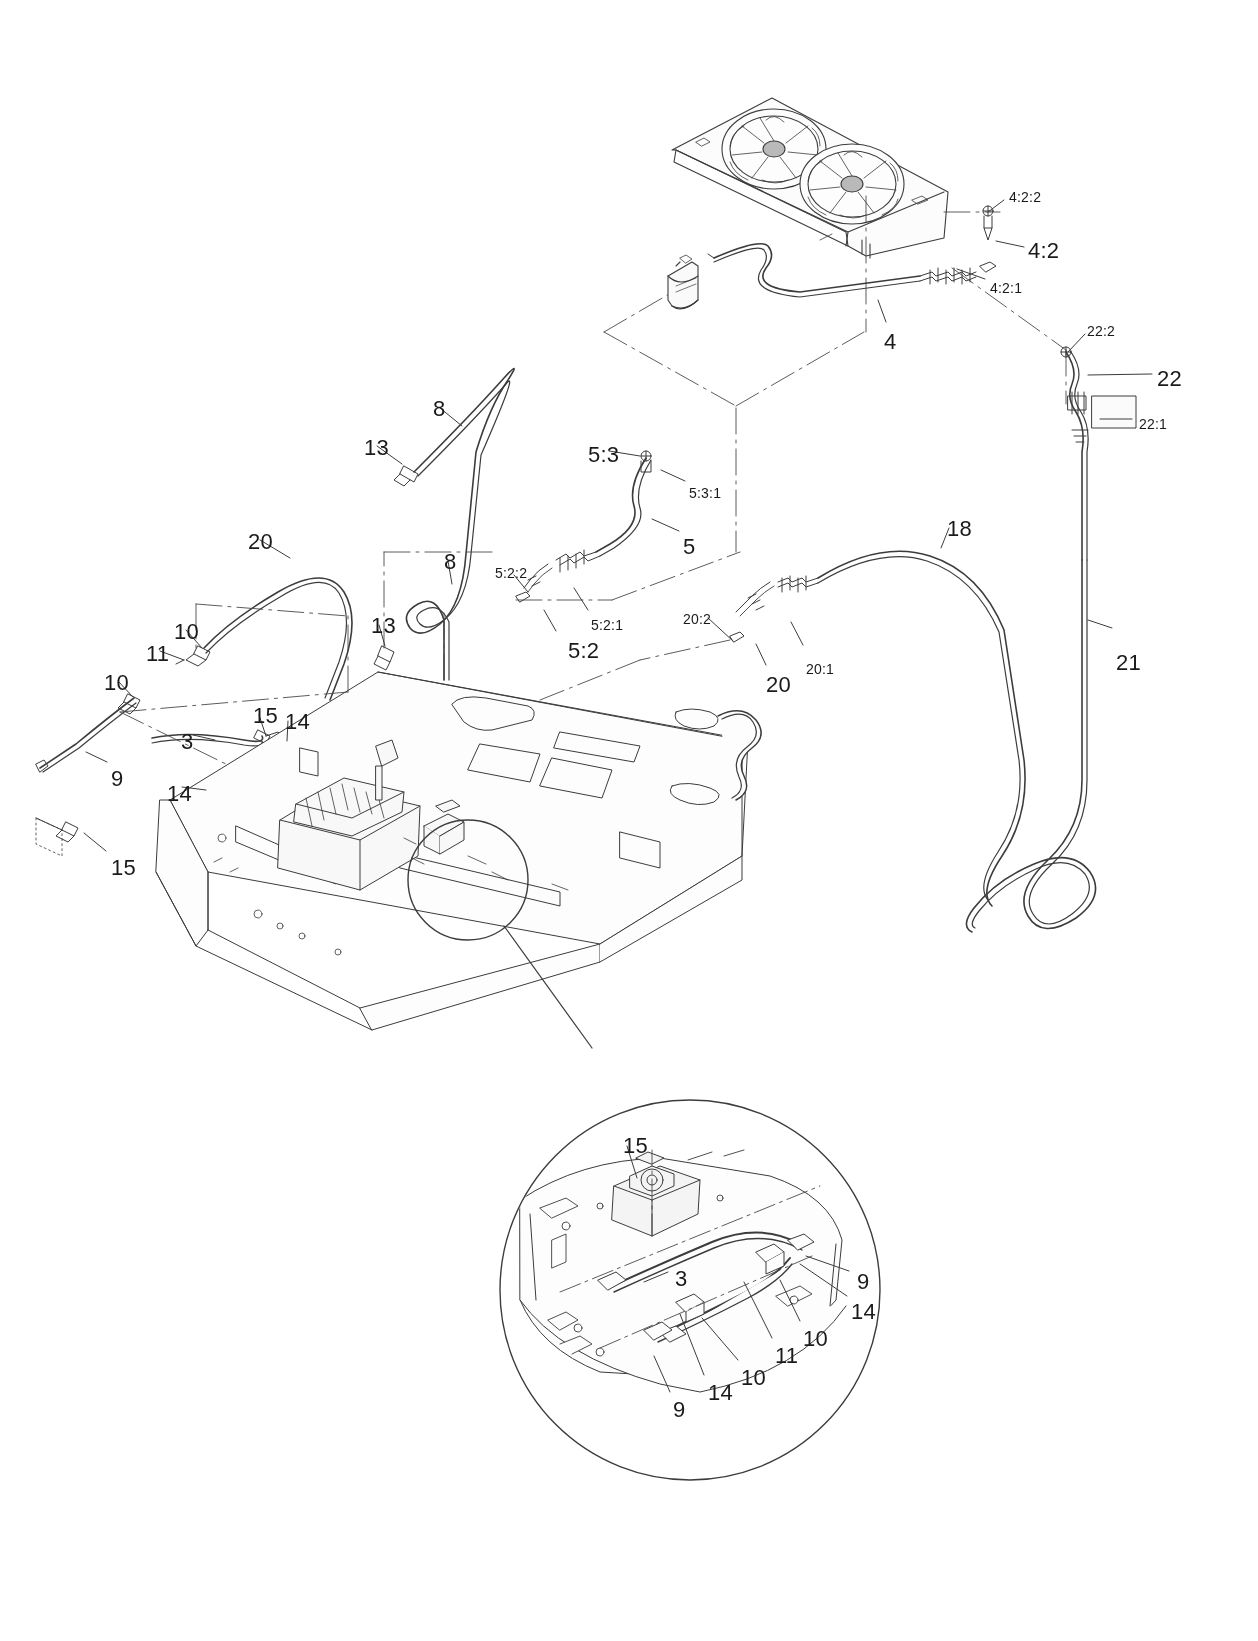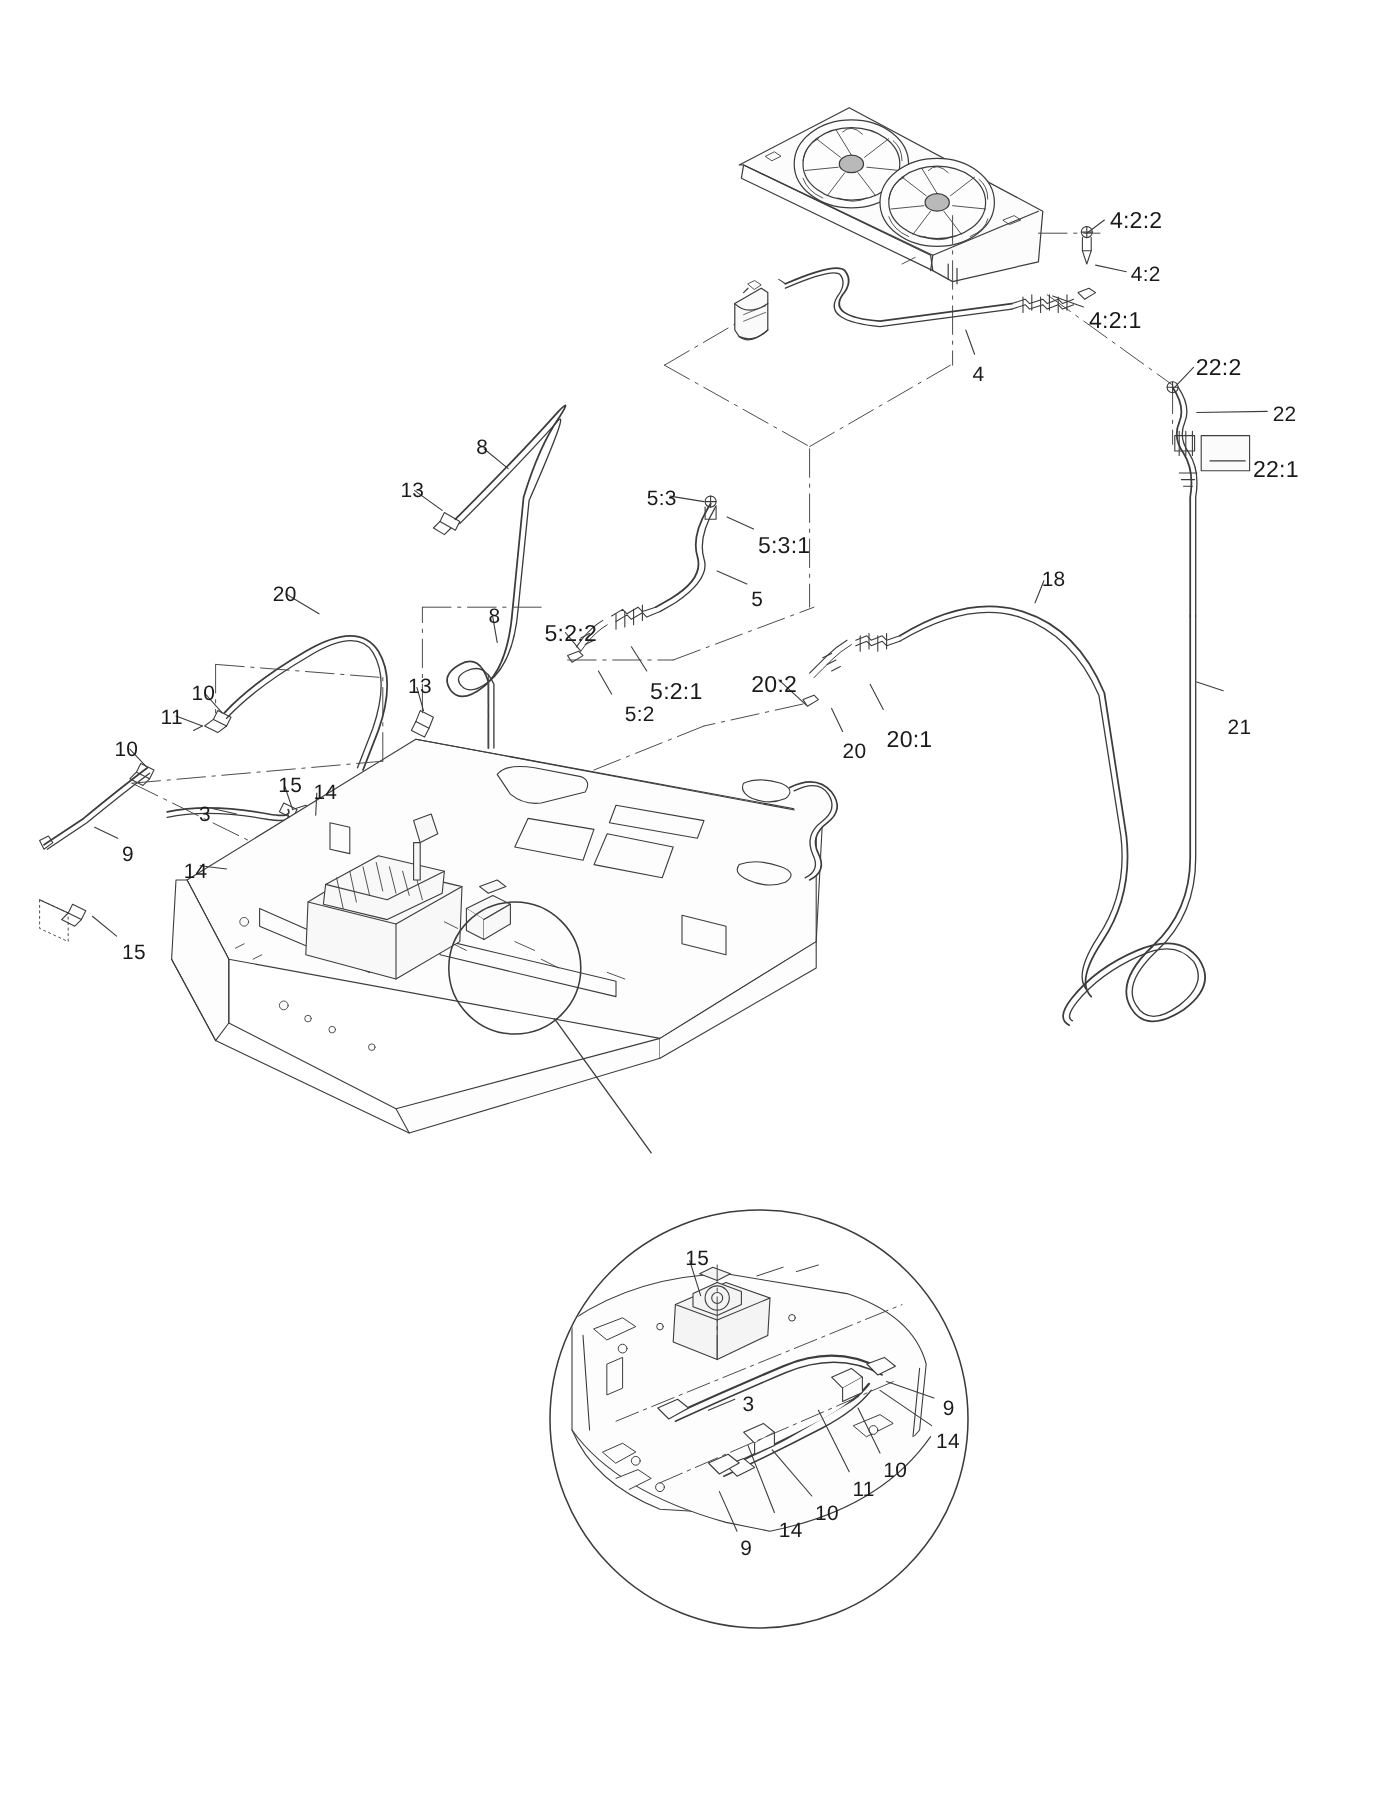--- a/index.html
+++ b/index.html
@@ -20,28 +20,28 @@
   #artwork {
     position: absolute;
     left: 0;
     top: 0;
     width: 1258px;
     height: 1641px;
   }
   .callout {
     position: absolute;
     font-family: "Liberation Sans", sans-serif;
-    font-size: 19px;
+    font-size: 22px;
     color: #1a1a1a;
     white-space: nowrap;
     line-height: 1;
     letter-spacing: 0.2px;
   }
   .callout.small {
-    font-size: 21px;
+    font-size: 14px;
   }
 </style>
 </head>
 <body>
 
 <div id="sheet">
 
 <svg id="artwork" viewBox="0 0 1258 1641" xmlns="http://www.w3.org/2000/svg">
   <g fill="none" stroke="#3c3c3c" stroke-width="1.1" stroke-linecap="round" stroke-linejoin="round">
 

